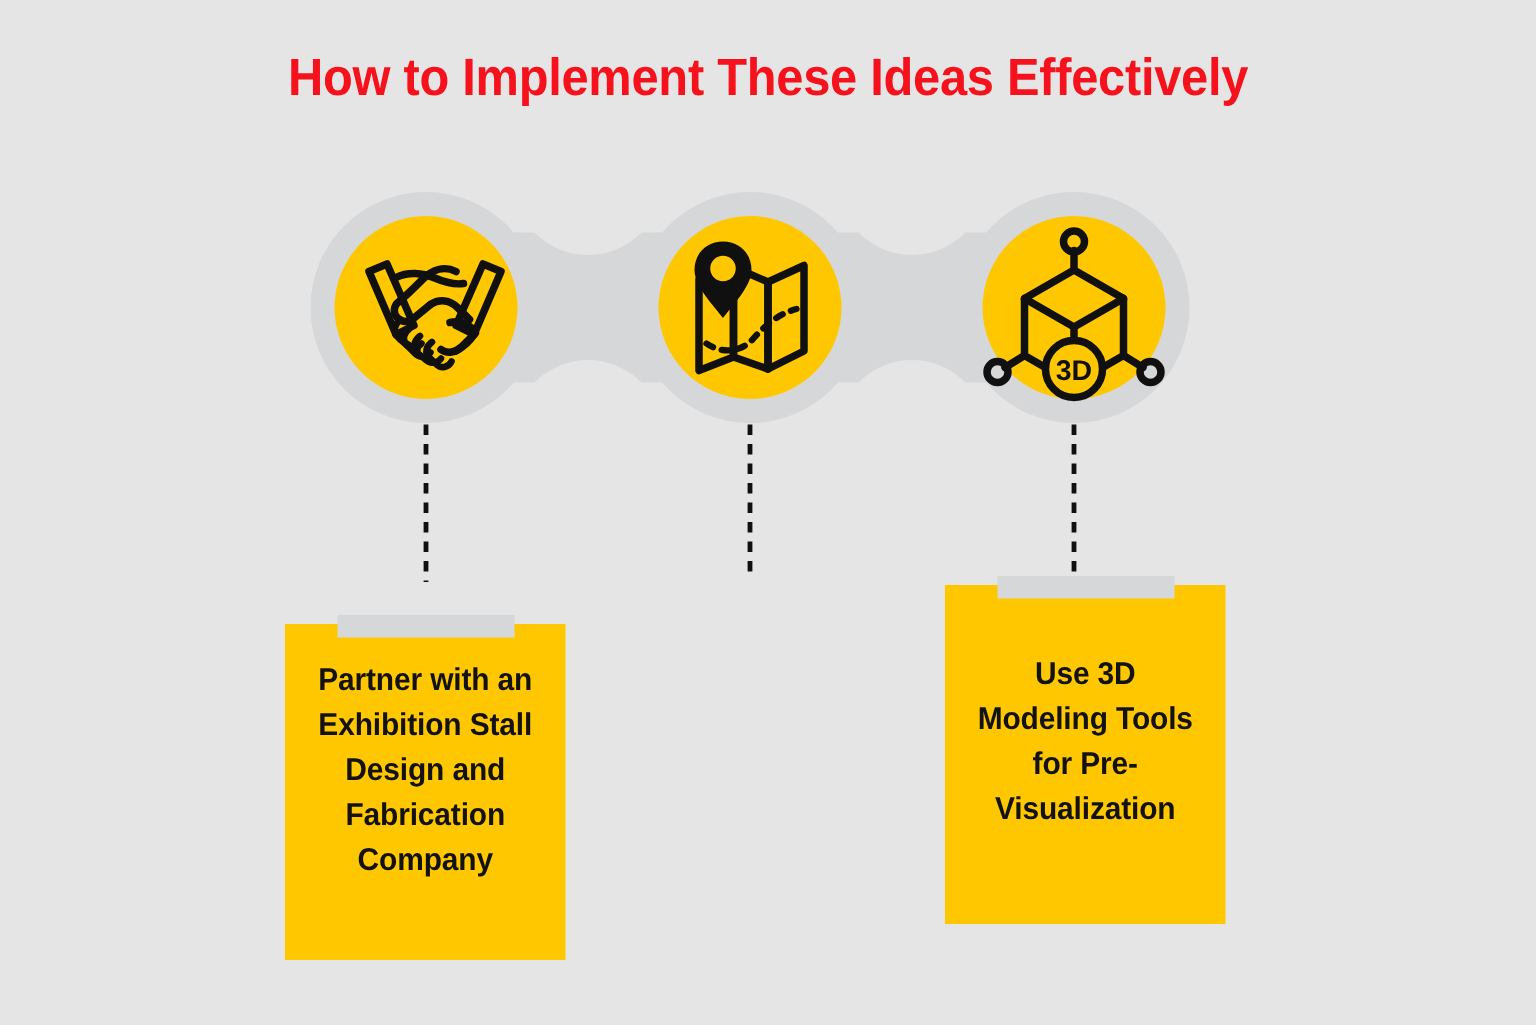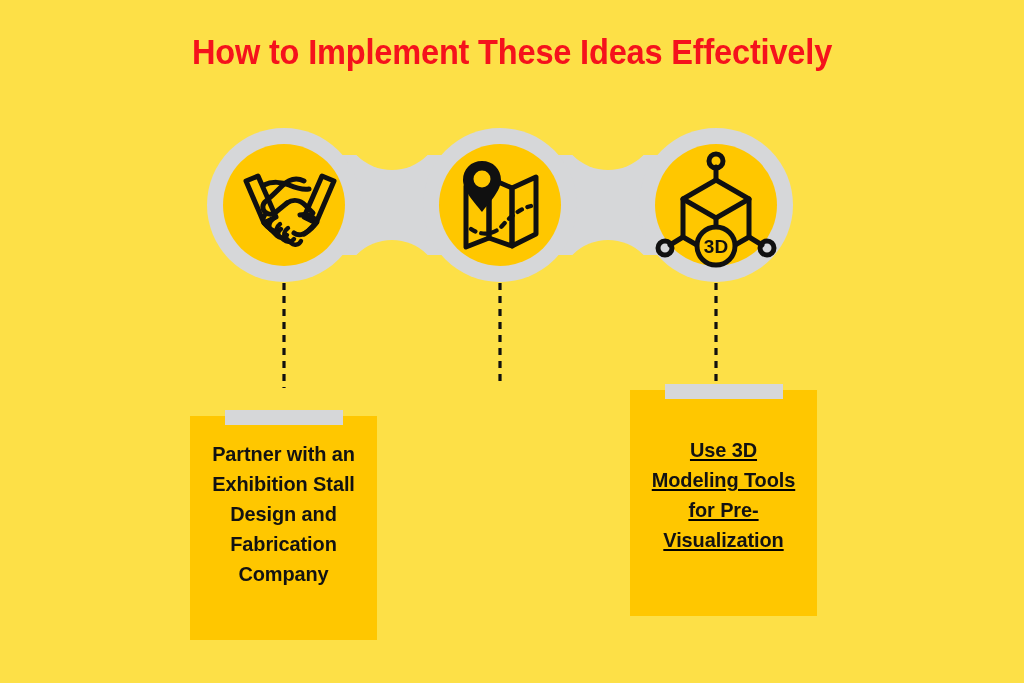--- a/index.html
+++ b/index.html
@@ -5,21 +5,21 @@
   * { margin:0; padding:0; box-sizing:border-box; }
   html, body {
     width:1024px; height:683px;
     background:#ffffff;
     font-family:"Liberation Sans", sans-serif;
     overflow:hidden;
   }
   #stage {
     position:relative;
     width:1024px; height:683px;
-    background:#fde047;
+    background:#e5e5e5;
   }
 
   
   #title {
     position:absolute;
     left:0; top:32px;
     width:1024px;
     text-align:center;
     color:#f5121c;
     font-family:"Liberation Sans Narrow", "Liberation Sans", sans-serif;
@@ -63,21 +63,21 @@
     height:15px;
     background:#d6d7d9;
     top:-6px;
     left:50%;
     transform:translateX(-50%);
   }
 
   #card1 { left:190px; top:416px; width:187px; height:224px; }
   #card1 .card-text { transform:scaleX(0.95) translateY(-14px); }
   #card2 { left:410px; top:388px; width:187px; height:228px; }
-  #card3 { left:630px; top:390px; width:187px; height:226px;text-decoration:underline; }
+  #card3 { left:630px; top:390px; width:187px; height:226px; }
   #card3 .card-text { transform:scaleX(0.95) translateY(-8px); }
 
   .clip-w { width:118px; }
 </style>
 </head>
 <body>
 
 <div id="stage">
 
   <div id="title">How to Implement These Ideas Effectively</div>

